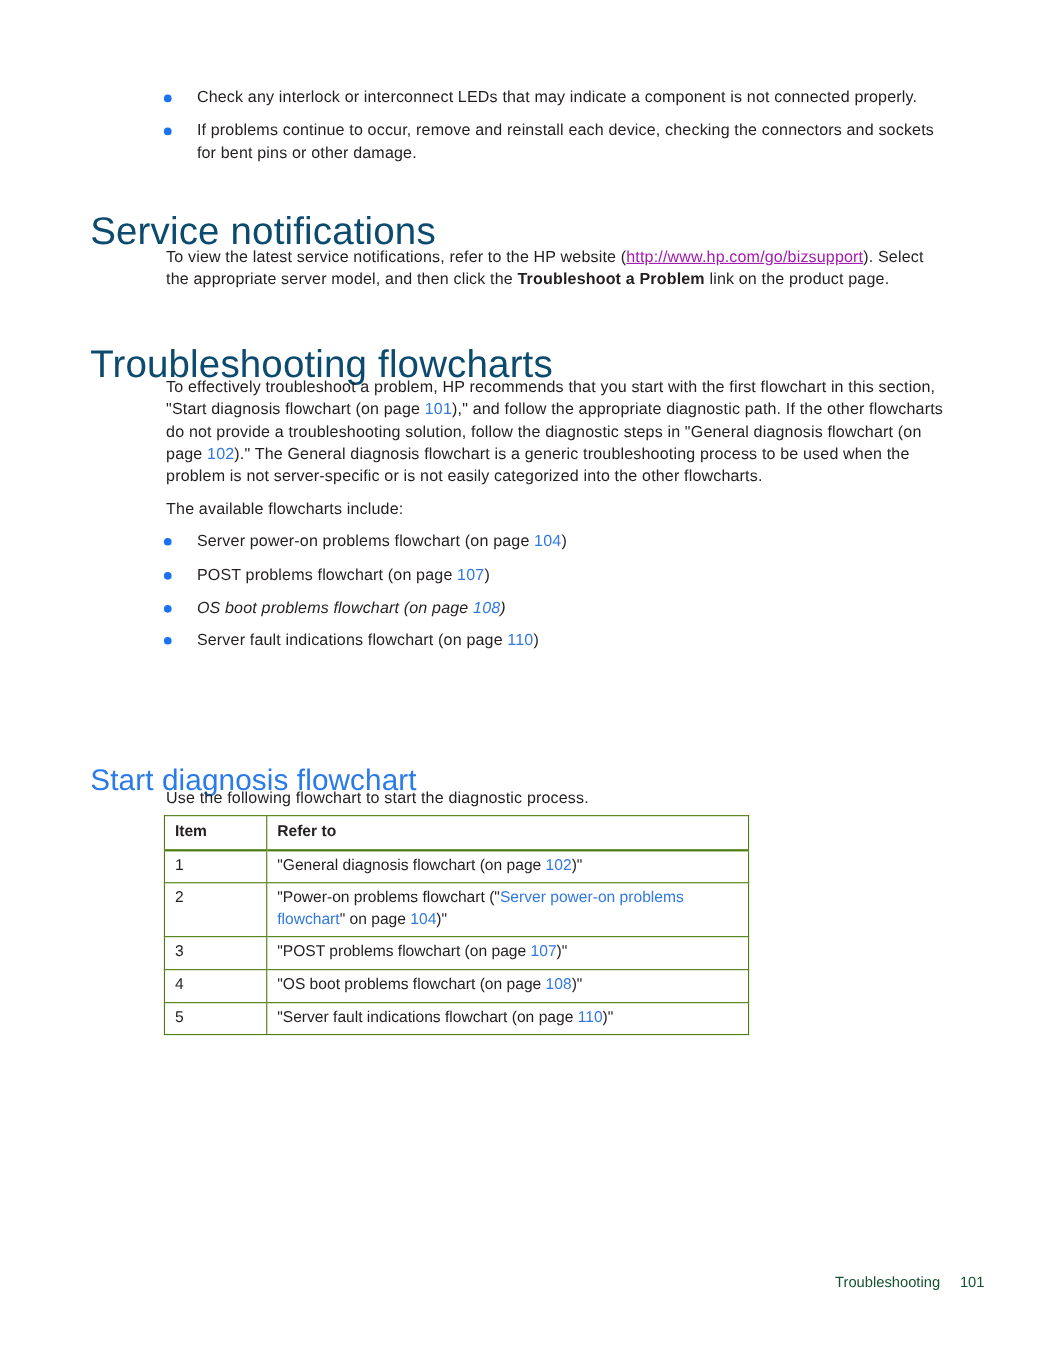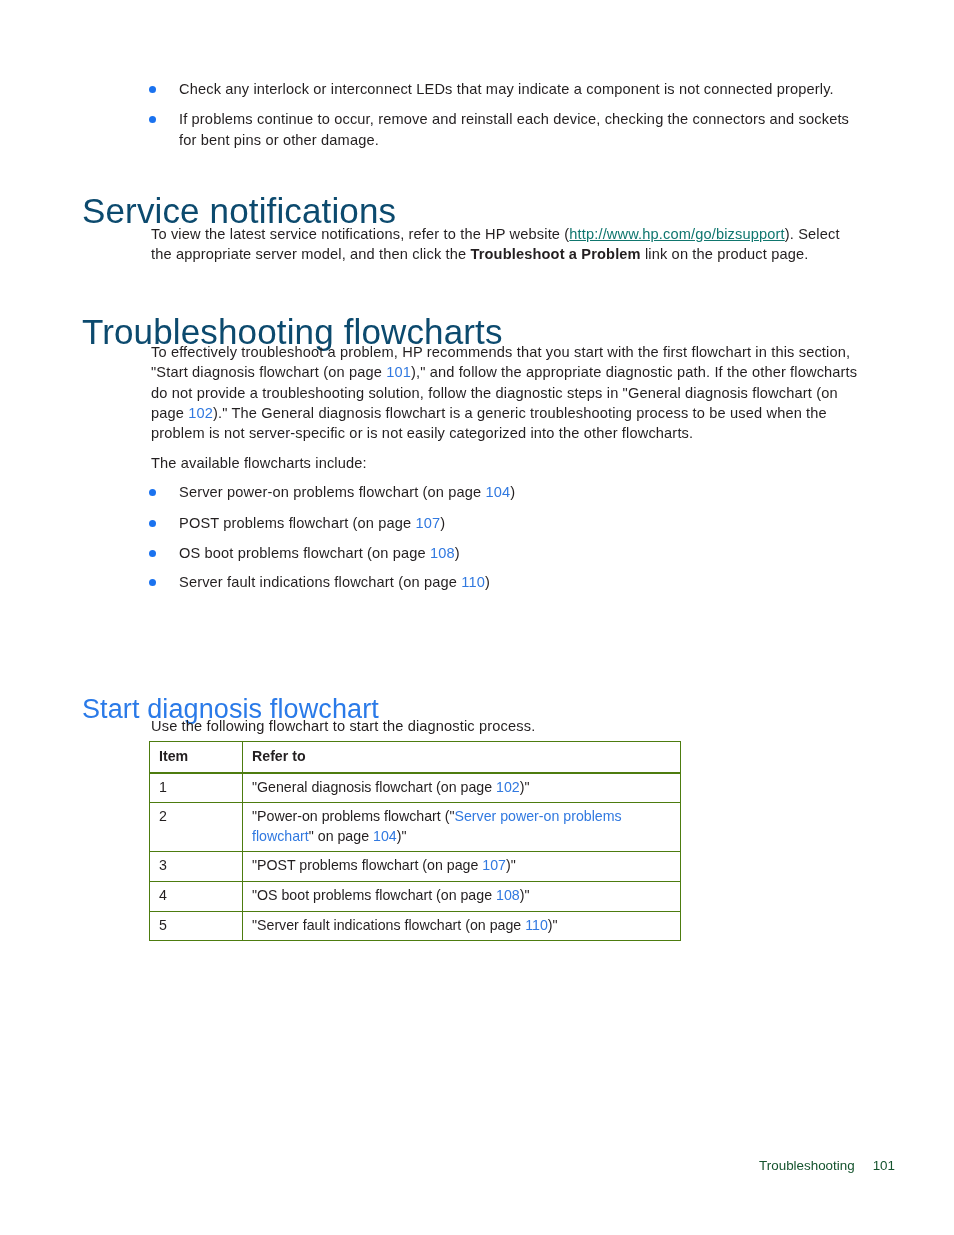--- a/index.html
+++ b/index.html
@@ -29,21 +29,21 @@
     letter-spacing: 0.01em;
   }
   .bold { font-weight: bold; }
 
   
   .xref { color: #3179e0; }
   .xref-link {
     color: #3179e0;
   }
   .url-link {
-    color: #0f766e;
+    color: #a21caf;
     text-decoration: underline;
   }
 
   
   .h1 {
     position: absolute;
     left: 82px;
     color: #0c4a6e;
     font-size: 35px;
     line-height: 40px;
@@ -164,21 +164,21 @@
 
   <ul class="bullet-list body-text" style="left:142px; top:482px; width:640px;">
     <li class="bullet-row" style="margin-bottom:11px;">
       <span class="bullet-dot"></span>
       <span class="bullet-text"><span>Server power-on problems flowchart (on page </span><span class="xref">104</span><span>)</span></span>
     </li>
     <li class="bullet-row" style="margin-bottom:9px;">
       <span class="bullet-dot"></span>
       <span class="bullet-text"><span>POST problems flowchart (on page </span><span class="xref">107</span><span>)</span></span>
     </li>
-    <li class="bullet-row" style="margin-bottom:9px;">
+    <li class="bullet-row" style="margin-bottom:9px;font-style:italic;">
       <span class="bullet-dot"></span>
       <span class="bullet-text"><span>OS boot problems flowchart (on page </span><span class="xref">108</span><span>)</span></span>
     </li>
     <li class="bullet-row">
       <span class="bullet-dot"></span>
       <span class="bullet-text"><span>Server fault indications flowchart (on page </span><span class="xref">110</span><span>)</span></span>
     </li>
   </ul>
 
   <h2 class="h2" style="top:671px;">Start diagnosis flowchart</h2>

